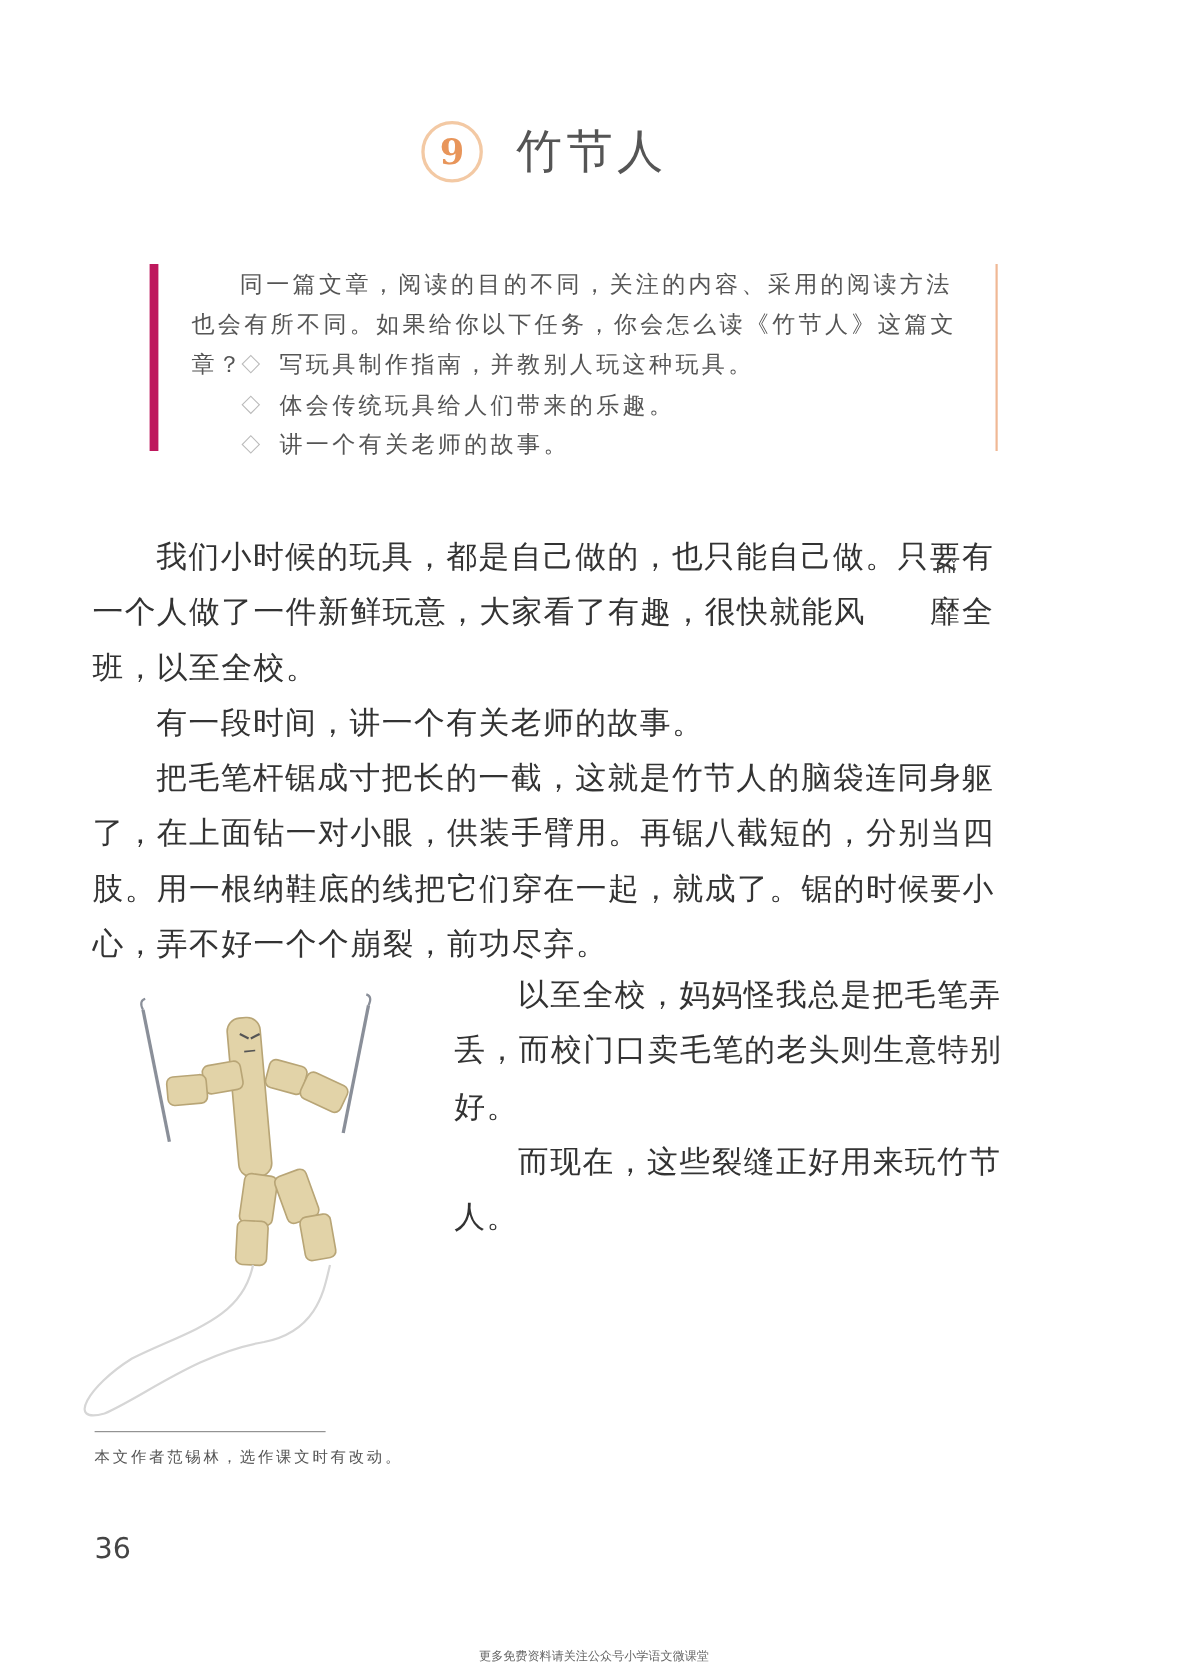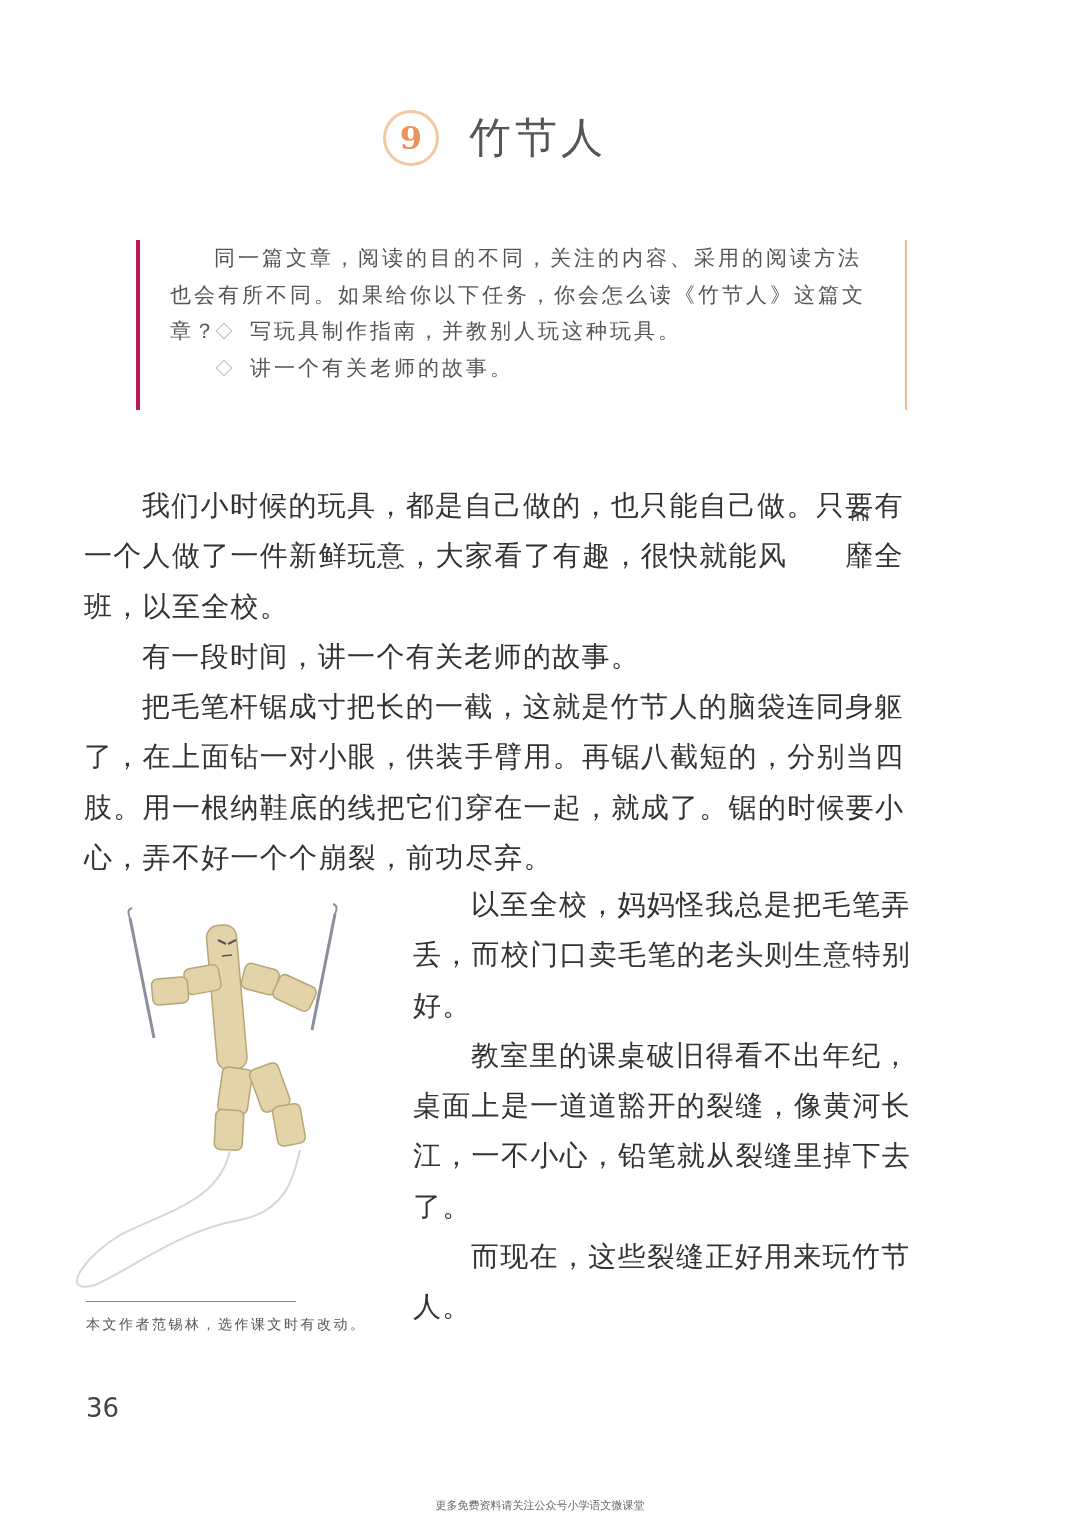--- a/index.html
+++ b/index.html
@@ -19,21 +19,21 @@
       display: flex; align-items: center; justify-content: center;
       color: #e8955a; font-weight: bold; font-size: 32px;
       font-family: "DejaVu Serif", serif;
     }
     .lesson-title {
       margin-left: 30px; font-size: 42px; color: #555;
       letter-spacing: 4px; font-family: "DejaVu Serif", serif;
     }
     .intro {
       position: absolute; top: 240px; left: 136px; width: 771px; height: 170px;
-      border-left: 4px solid #be185d; border-right: 2px solid #f0b895;
+      border-left: 8px solid #be185d; border-right: 2px solid #f0b895;
       box-sizing: border-box;
     }
     .intro-p {
       position: absolute; left: 30px; width: 715px;
       font-size: 21px; line-height: 36.5px; color: #555; letter-spacing: 3px;
       text-indent: 44px; top: 0px;
     }
     .intro-list {
       position: absolute; left: 74px; top: 73px; margin: 0; padding: 0; list-style: none;
     }
@@ -88,20 +88,24 @@
 
 <div class="intro">
   <div class="intro-p">同一篇文章，阅读的目的不同，关注的内容、采用的阅读方法也会有所不同。如果给你以下任务，你会怎么读《竹节人》这篇文章？</div>
   <ul class="intro-list">
     <li>
       <span class="diamond"></span>
       <span>写玩具制作指南，并教别人玩这种玩具。</span>
     </li>
     <li>
       <span class="diamond"></span>
+      <span>体会传统玩具给人们带来的乐趣。</span>
+    </li>
+    <li>
+      <span class="diamond"></span>
       <span>讲一个有关老师的故事。</span>
     </li>
   </ul>
 </div>
 
 <div class="body-text">
   <p><span>我们小时候的玩具，都是自己做的，也只能自己做。只要有一个人做了一件新鲜玩意，大家看了有趣，很快就能风</span><span class="ruby-wrap"><span class="py">mǐ</span><span>靡</span></span><span>全班，以至全校。</span></p>
   <p>有一段时间，讲一个有关老师的故事。</p>
   <p>把毛笔杆锯成寸把长的一截，这就是竹节人的脑袋连同身躯了，在上面钻一对小眼，供装手臂用。再锯八截短的，分别当四肢。用一根纳鞋底的线把它们穿在一起，就成了。锯的时候要小心，弄不好一个个崩裂，前功尽弃。</p>
 </div>
@@ -131,20 +135,19 @@
 
     <path d="M158 40 l8 4 M176 40 l-8 4" stroke="#555" stroke-width="2"></path>
     <path d="M162 56 l10 -1" stroke="#555" stroke-width="1.5"></path>
 
     <path d="M170 250 C160 300 110 310 60 335 C20 360 0 395 35 385 C70 370 120 330 180 320 C230 310 235 270 240 250" stroke="#d6d6d6" stroke-width="2" fill="none"></path>
   </svg>
 </div>
 
 <div class="right-col">
   <p>以至全校，妈妈怪我总是把毛笔弄丢，而校门口卖毛笔的老头则生意特别好。</p>
-  <p>教室里的课桌破旧得看不出年纪，桌面上是一道道豁开的裂缝，像黄河长江，一不小心，铅笔就从裂缝里掉下去了。</p>
   <p>而现在，这些裂缝正好用来玩竹节人。</p>
 </div>
 
 <div class="footnote-rule"></div>
 <div class="footnote">本文作者范锡林，选作课文时有改动。</div>
 <div class="page-number">36</div>
 <div class="watermark">更多免费资料请关注公众号小学语文微课堂</div>
 
 </body></html>

